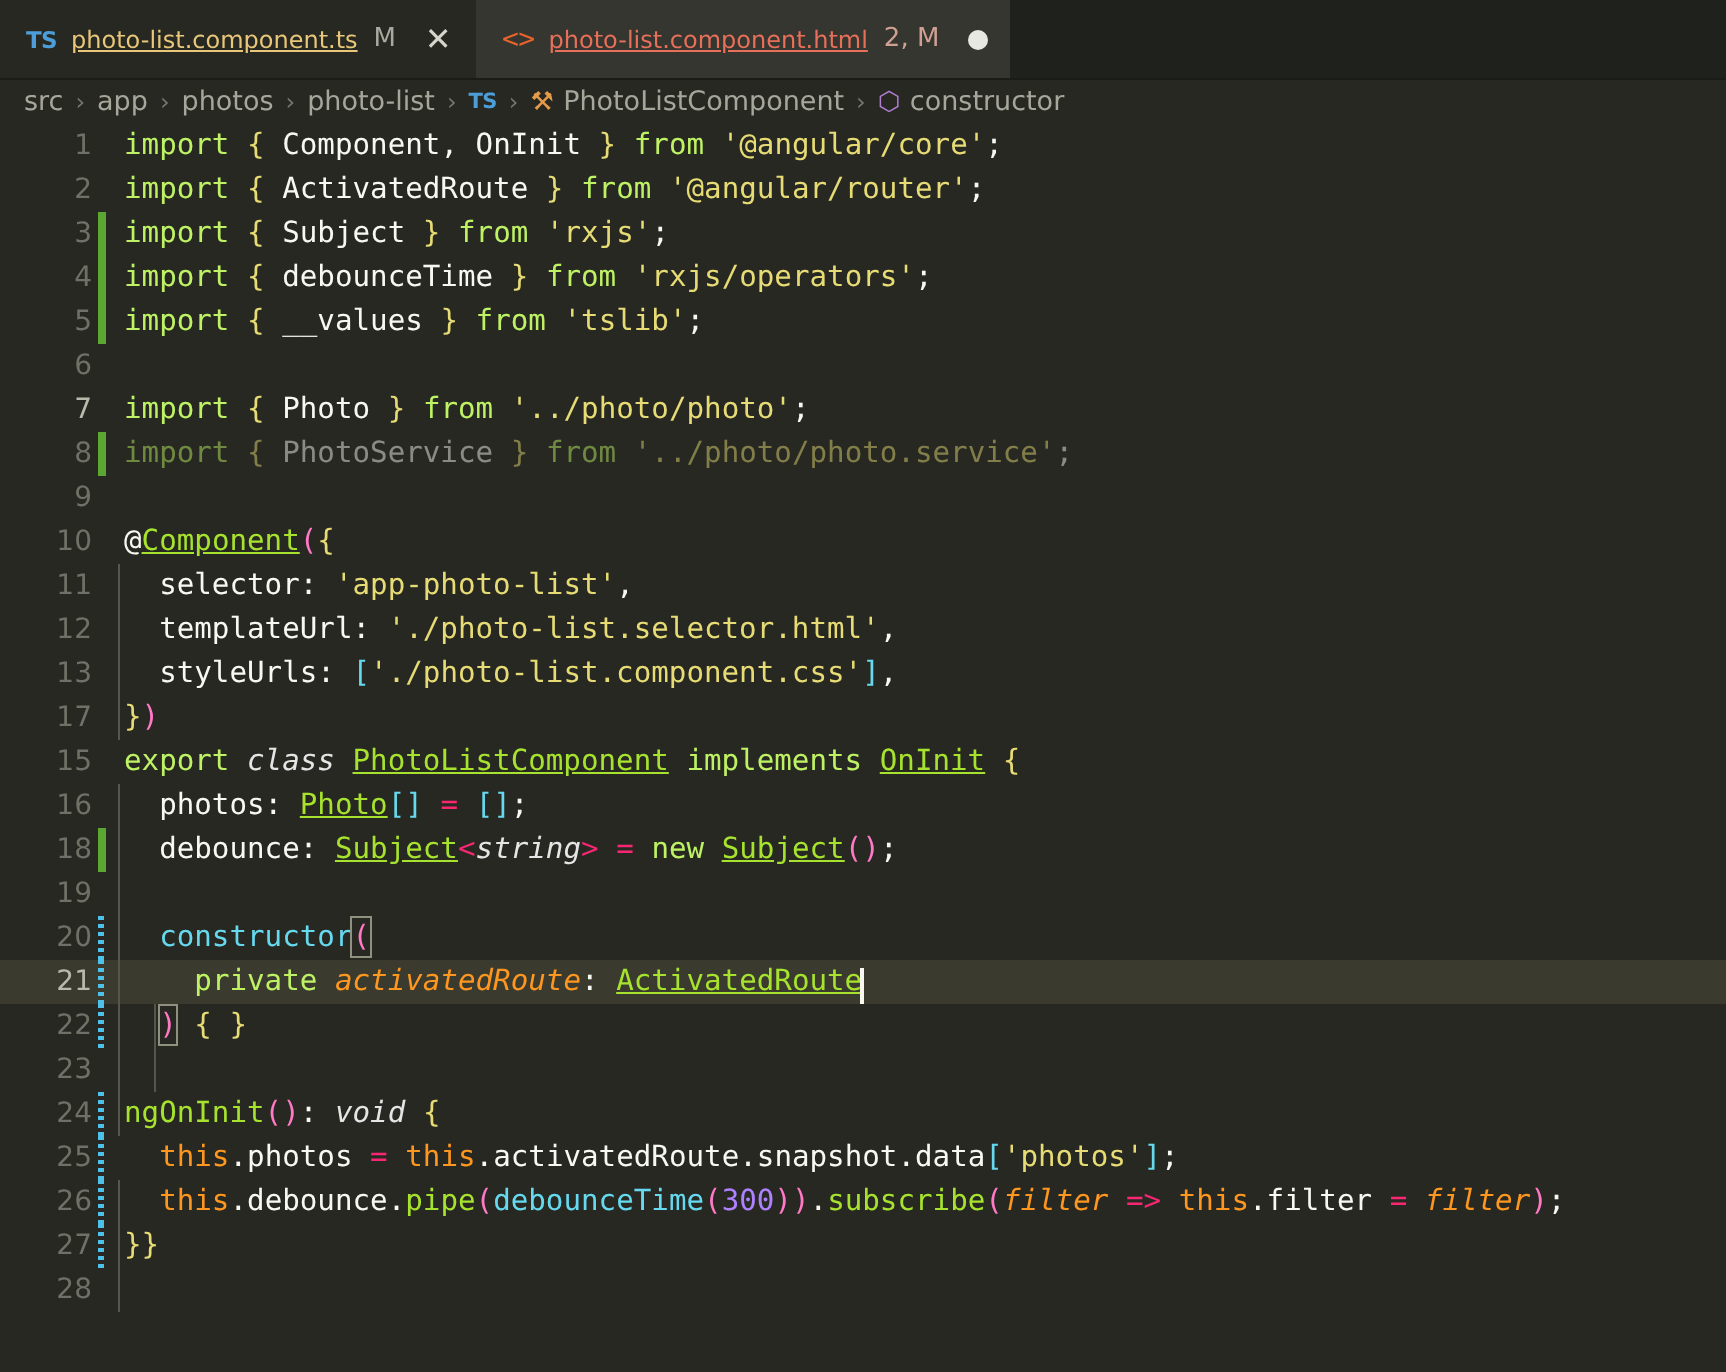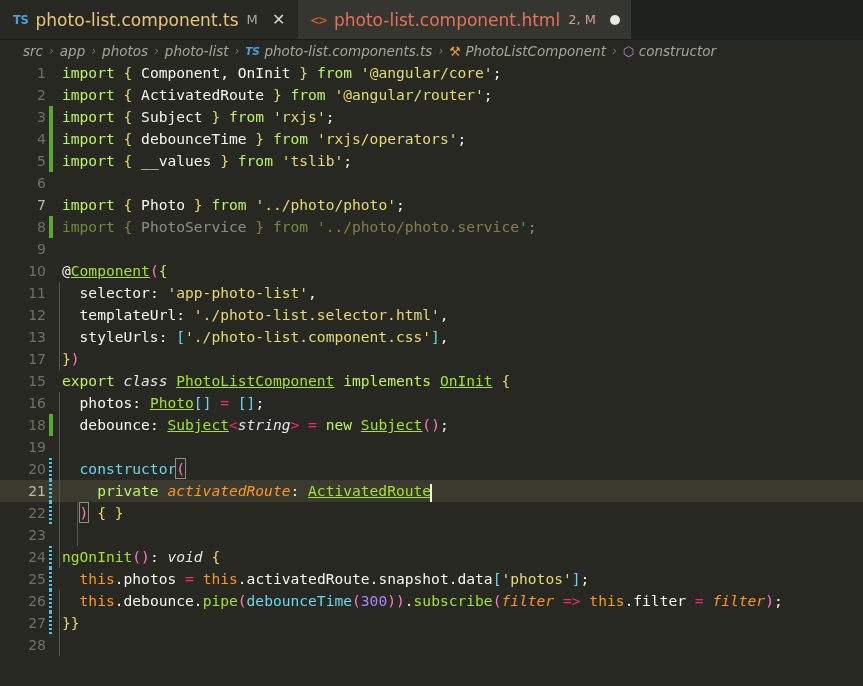--- a/index.html
+++ b/index.html
@@ -37,21 +37,21 @@
   }
   .tab-icon {
     font-size: 11.5px;
     font-weight: bold;
     font-family: "DejaVu Sans", sans-serif;
     letter-spacing: -0.3px;
   }
   .tab-icon.ts { color: #4d9ed8; }
   .tab-icon.html { color: #e8622c; font-size: 14px; font-weight: normal;
                    font-family: "DejaVu Sans Mono", monospace; }
-  .tab-label { font-size: 17px; }
+  .tab-label { font-size: 12px; text-decoration: underline; }
   .tab.active .tab-label { color: #e8c77a; }
   .tab.inactive .tab-label { color: #e8705a; }
   .tab-badge {
     font-size: 13px;
     color: #a9a9a0;
     margin-left: 1px;
   }
   .tab.inactive .tab-badge { color: #cfa093; }
   .tab-close {
     color: #d6d6cd;
@@ -67,27 +67,26 @@
     background: #e8e8e2;
     margin-left: 7px;
     flex: none;
   }
 
   
   #breadcrumb {
     height: 22px;
     display: flex;
     align-items: center;
-    padding: 0 0 0 23px;
+    padding: 0 0 0 12px;
     background: #272822;
     font-size: 13.5px;
     color: #a6a69b;
     gap: 5px;
     white-space: nowrap;
-    font-style: italic;
   }
   .crumb { display: flex; align-items: center; gap: 5px; cursor: pointer; }
   .crumb-sep { color: #75756c; font-size: 12px; padding: 0 1px; }
   .crumb-icon {
     font-size: 10.5px;
     font-weight: bold;
     letter-spacing: -0.3px;
   }
   .crumb-icon.ts { color: #4d9ed8; }
   .crumb-icon.class { color: #e39b4a; font-size: 13px; font-weight: normal; }
@@ -225,21 +224,20 @@
     <span class="crumb">
       <span>photos</span>
     </span>
     <span class="crumb-sep">›</span>
     <span class="crumb">
       <span>photo-list</span>
     </span>
     <span class="crumb-sep">›</span>
     <span class="crumb">
       <span class="crumb-icon ts">TS</span>
-      <span>photo-list.components.ts</span>
     </span>
     <span class="crumb-sep">›</span>
     <span class="crumb">
       <span class="crumb-icon class">⚒</span>
       <span>PhotoListComponent</span>
     </span>
     <span class="crumb-sep">›</span>
     <span class="crumb">
       <span class="crumb-icon method">⬡</span>
       <span>constructor</span>

